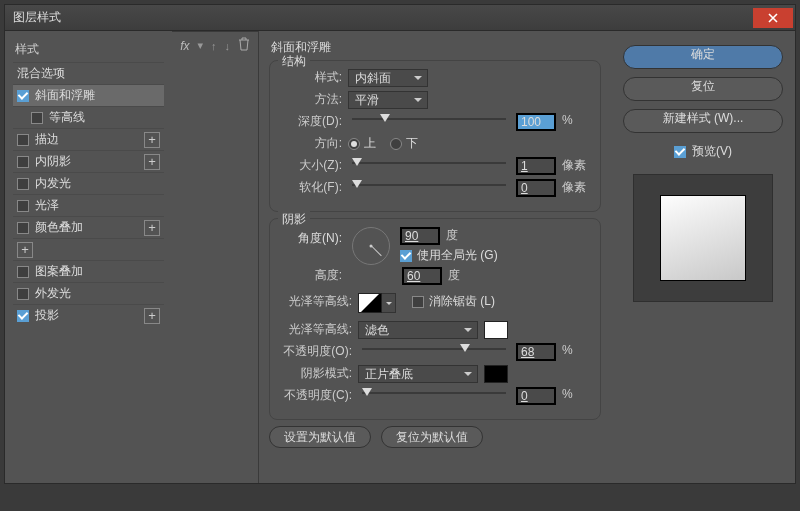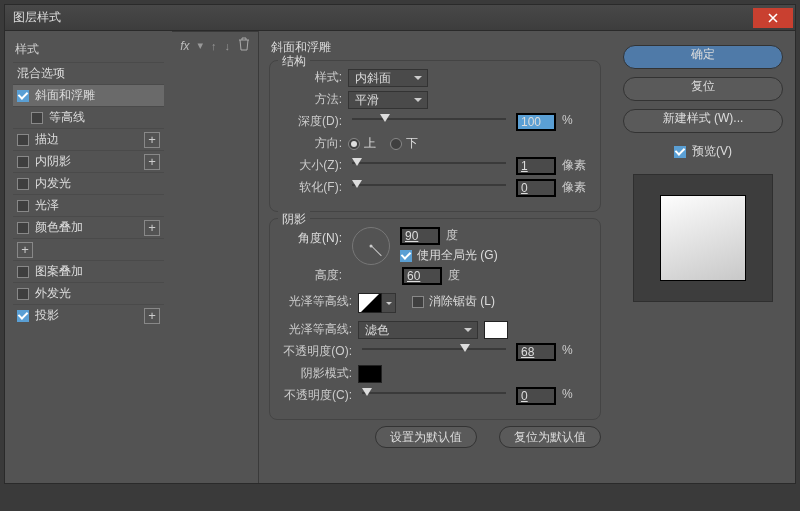--- a/index.html
+++ b/index.html
@@ -43,21 +43,21 @@
 .radio{width:12px;height:12px;border:1px solid #888;border-radius:50%;background:#3f3f3f;display:inline-block;position:relative;}
 .radio.checked::after{content:"";position:absolute;left:2px;top:2px;width:6px;height:6px;border-radius:50%;background:#ddd;}
 .angle-ctl{width:38px;height:38px;border:1px solid #777;border-radius:50%;position:relative;margin:0 6px;}
 .angle-ctl::after{content:"";position:absolute;left:50%;top:50%;width:1px;height:14px;background:#ccc;transform-origin:top;transform:rotate(-45deg);}
 .angle-ctl .dot{position:absolute;left:50%;top:50%;width:3px;height:3px;background:#ccc;border-radius:50%;transform:translate(-50%,-50%);}
 .contour{width:24px;height:20px;background:linear-gradient(135deg,#fff 0%,#fff 48%,#000 52%,#000 100%);border:1px solid #222;cursor:pointer;}
 .contour-wrap{display:flex;align-items:center;}
 .contour-wrap .carrow{width:14px;height:20px;background:#4a4a4a;border:1px solid #333;border-left:none;display:flex;align-items:center;justify-content:center;}
 .contour-wrap .carrow::after{content:"";border:3px solid transparent;border-top-color:#ccc;margin-top:3px;}
 .swatch{width:24px;height:18px;border:1px solid #222;cursor:pointer;}
-.btn-row{display:flex;gap:22px;justify-content:flex-end;}
+.btn-row{display:flex;gap:10px;justify-content:flex-start;}
 .pbtn{height:22px;padding:0 14px;background:#5a5a5a;border:1px solid #333;border-radius:11px;display:flex;align-items:center;cursor:pointer;}
 .right{width:184px;padding:14px 12px;display:flex;flex-direction:column;align-items:center;gap:8px;}
 .rbtn{width:160px;height:24px;border:1px solid #333;border-radius:12px;background:#5a5a5a;display:flex;justify-content:center;cursor:pointer;}
 .rbtn.primary{background:#4f7aa8;}
 .preview-chk{display:flex;align-items:center;gap:6px;margin-top:2px;}
 .preview-box{width:140px;height:128px;background:#3d3d3d;border:1px solid #2f2f2f;margin-top:6px;display:flex;align-items:center;justify-content:center;}
 .preview-inner{width:86px;height:86px;background:linear-gradient(160deg,#fdfdfd,#c8c8c8);border:1px solid #000;}
 .underline{text-decoration:underline;}
 </style>
 </head>
@@ -282,20 +282,23 @@
                 <div class="track"></div>
                 <div class="thumb" style="left:68%"></div>
               </div>
           <div class="numbox">
                 <span class="underline">68</span>
               </div>
           <span class="unit">%</span>
         </div>
         <div class="fr">
           <span class="lbl" style="width:72px">阴影模式:</span>
+          <div class="select" style="min-width:120px">
+                <span>正片叠底</span>
+              </div>
           <div class="swatch" style="background:#000"></div>
         </div>
         <div class="fr">
           <span class="lbl" style="width:72px">不透明度(C):</span>
           <div class="slider">
                 <div class="track"></div>
                 <div class="thumb" style="left:0%"></div>
               </div>
           <div class="numbox">
                 <span class="underline">0</span>

